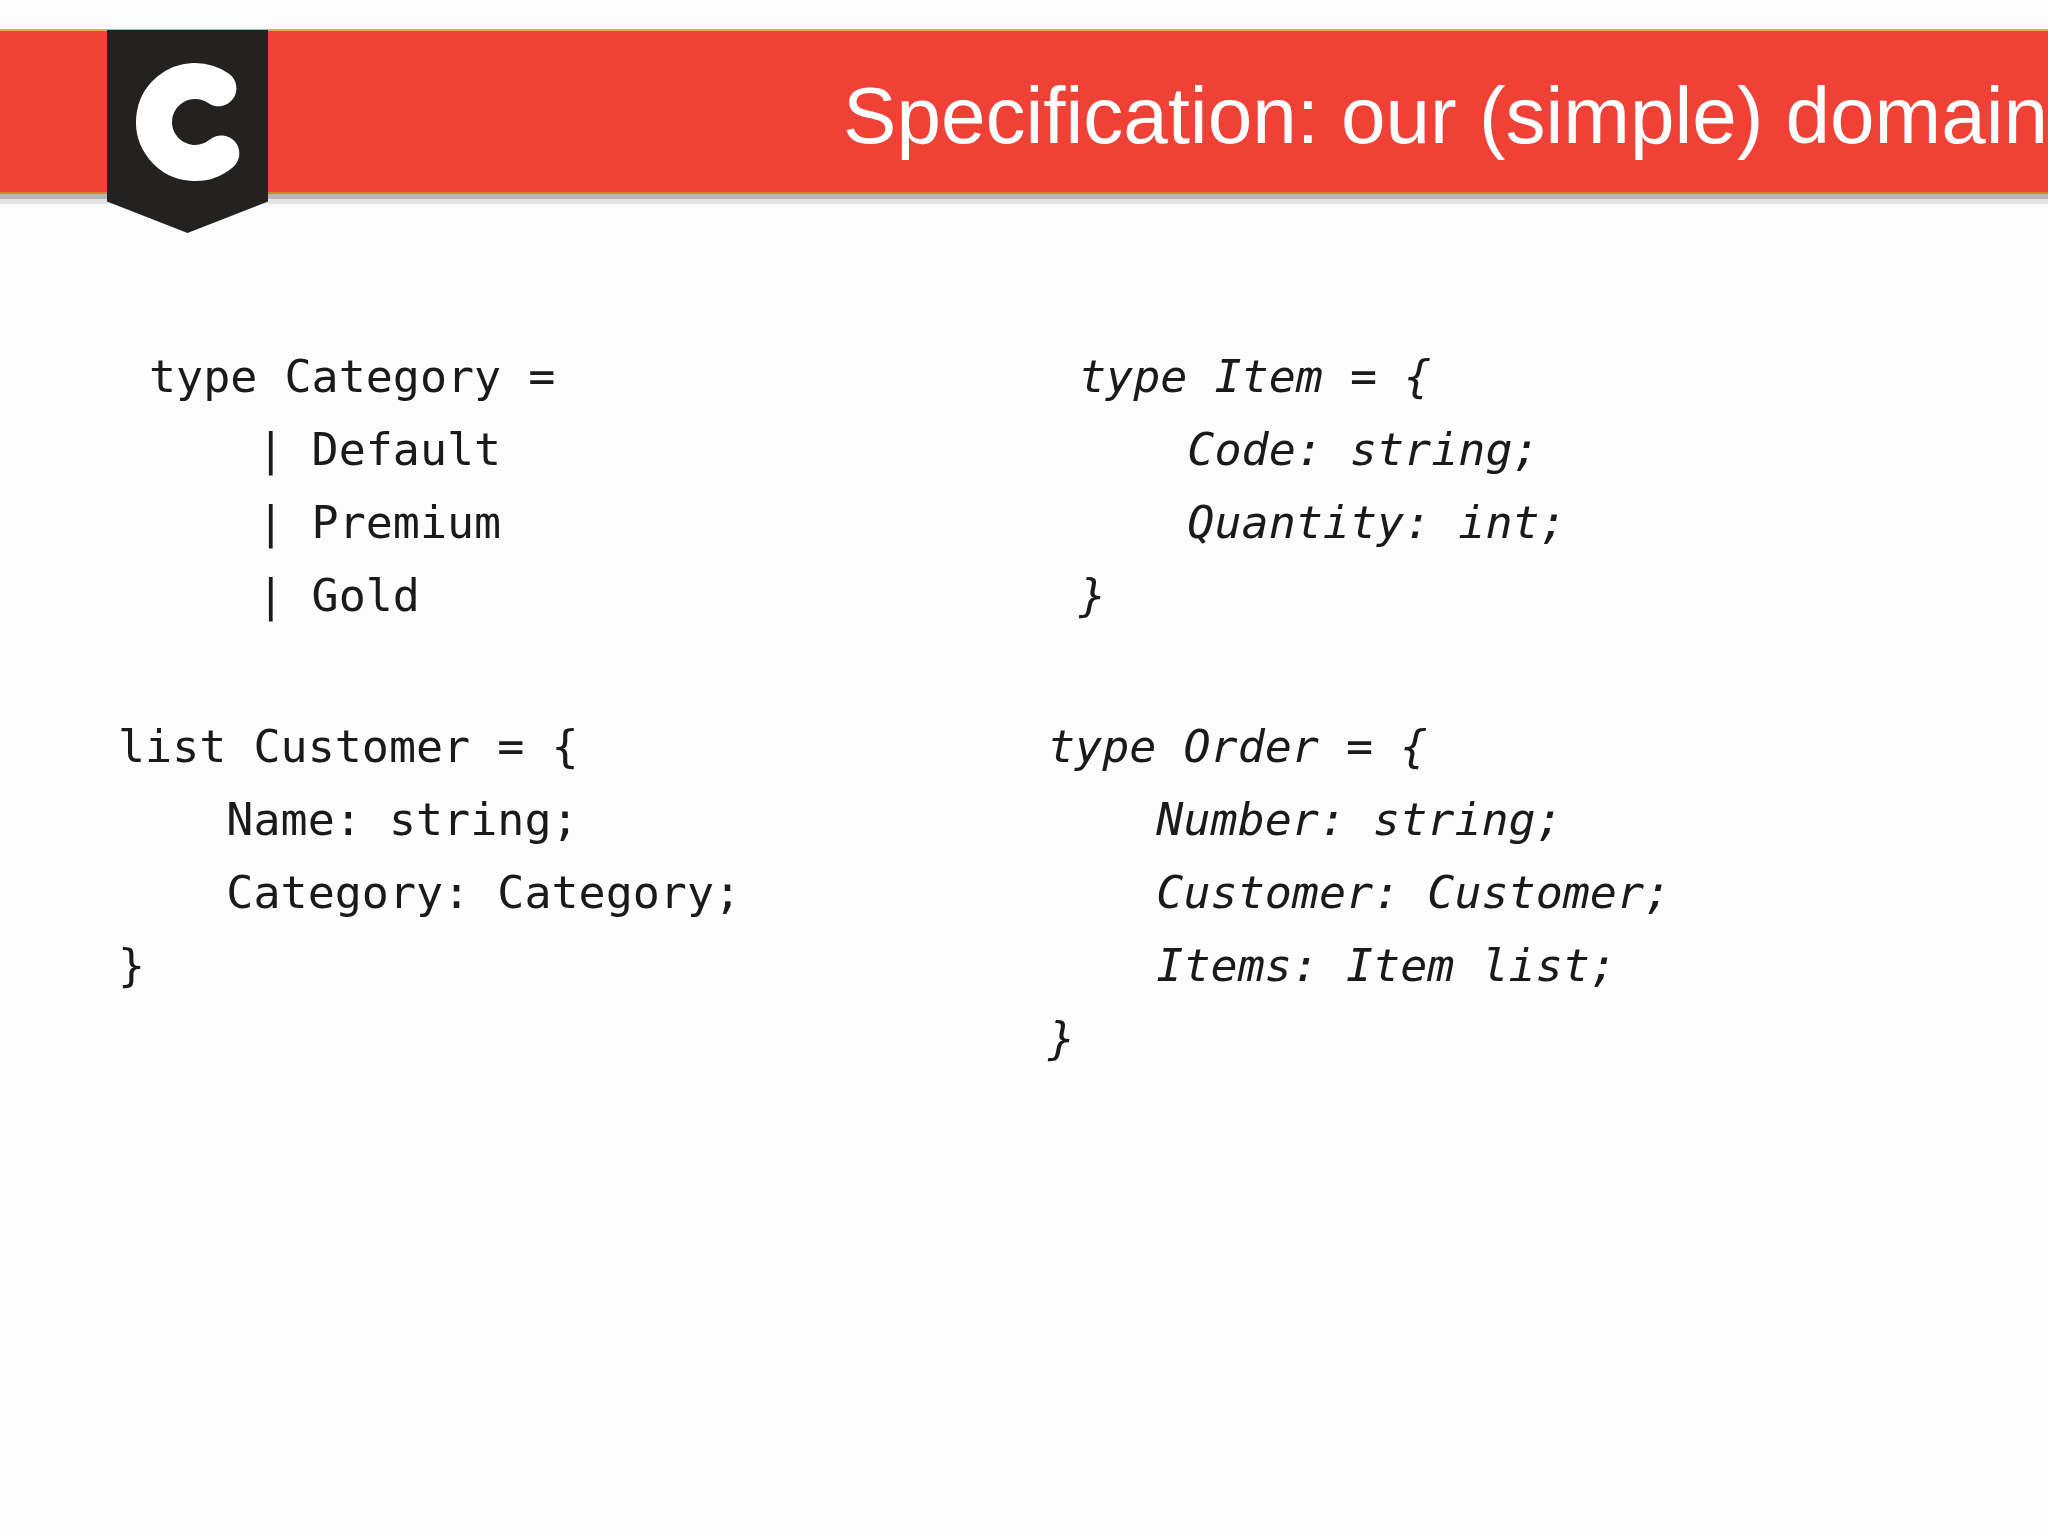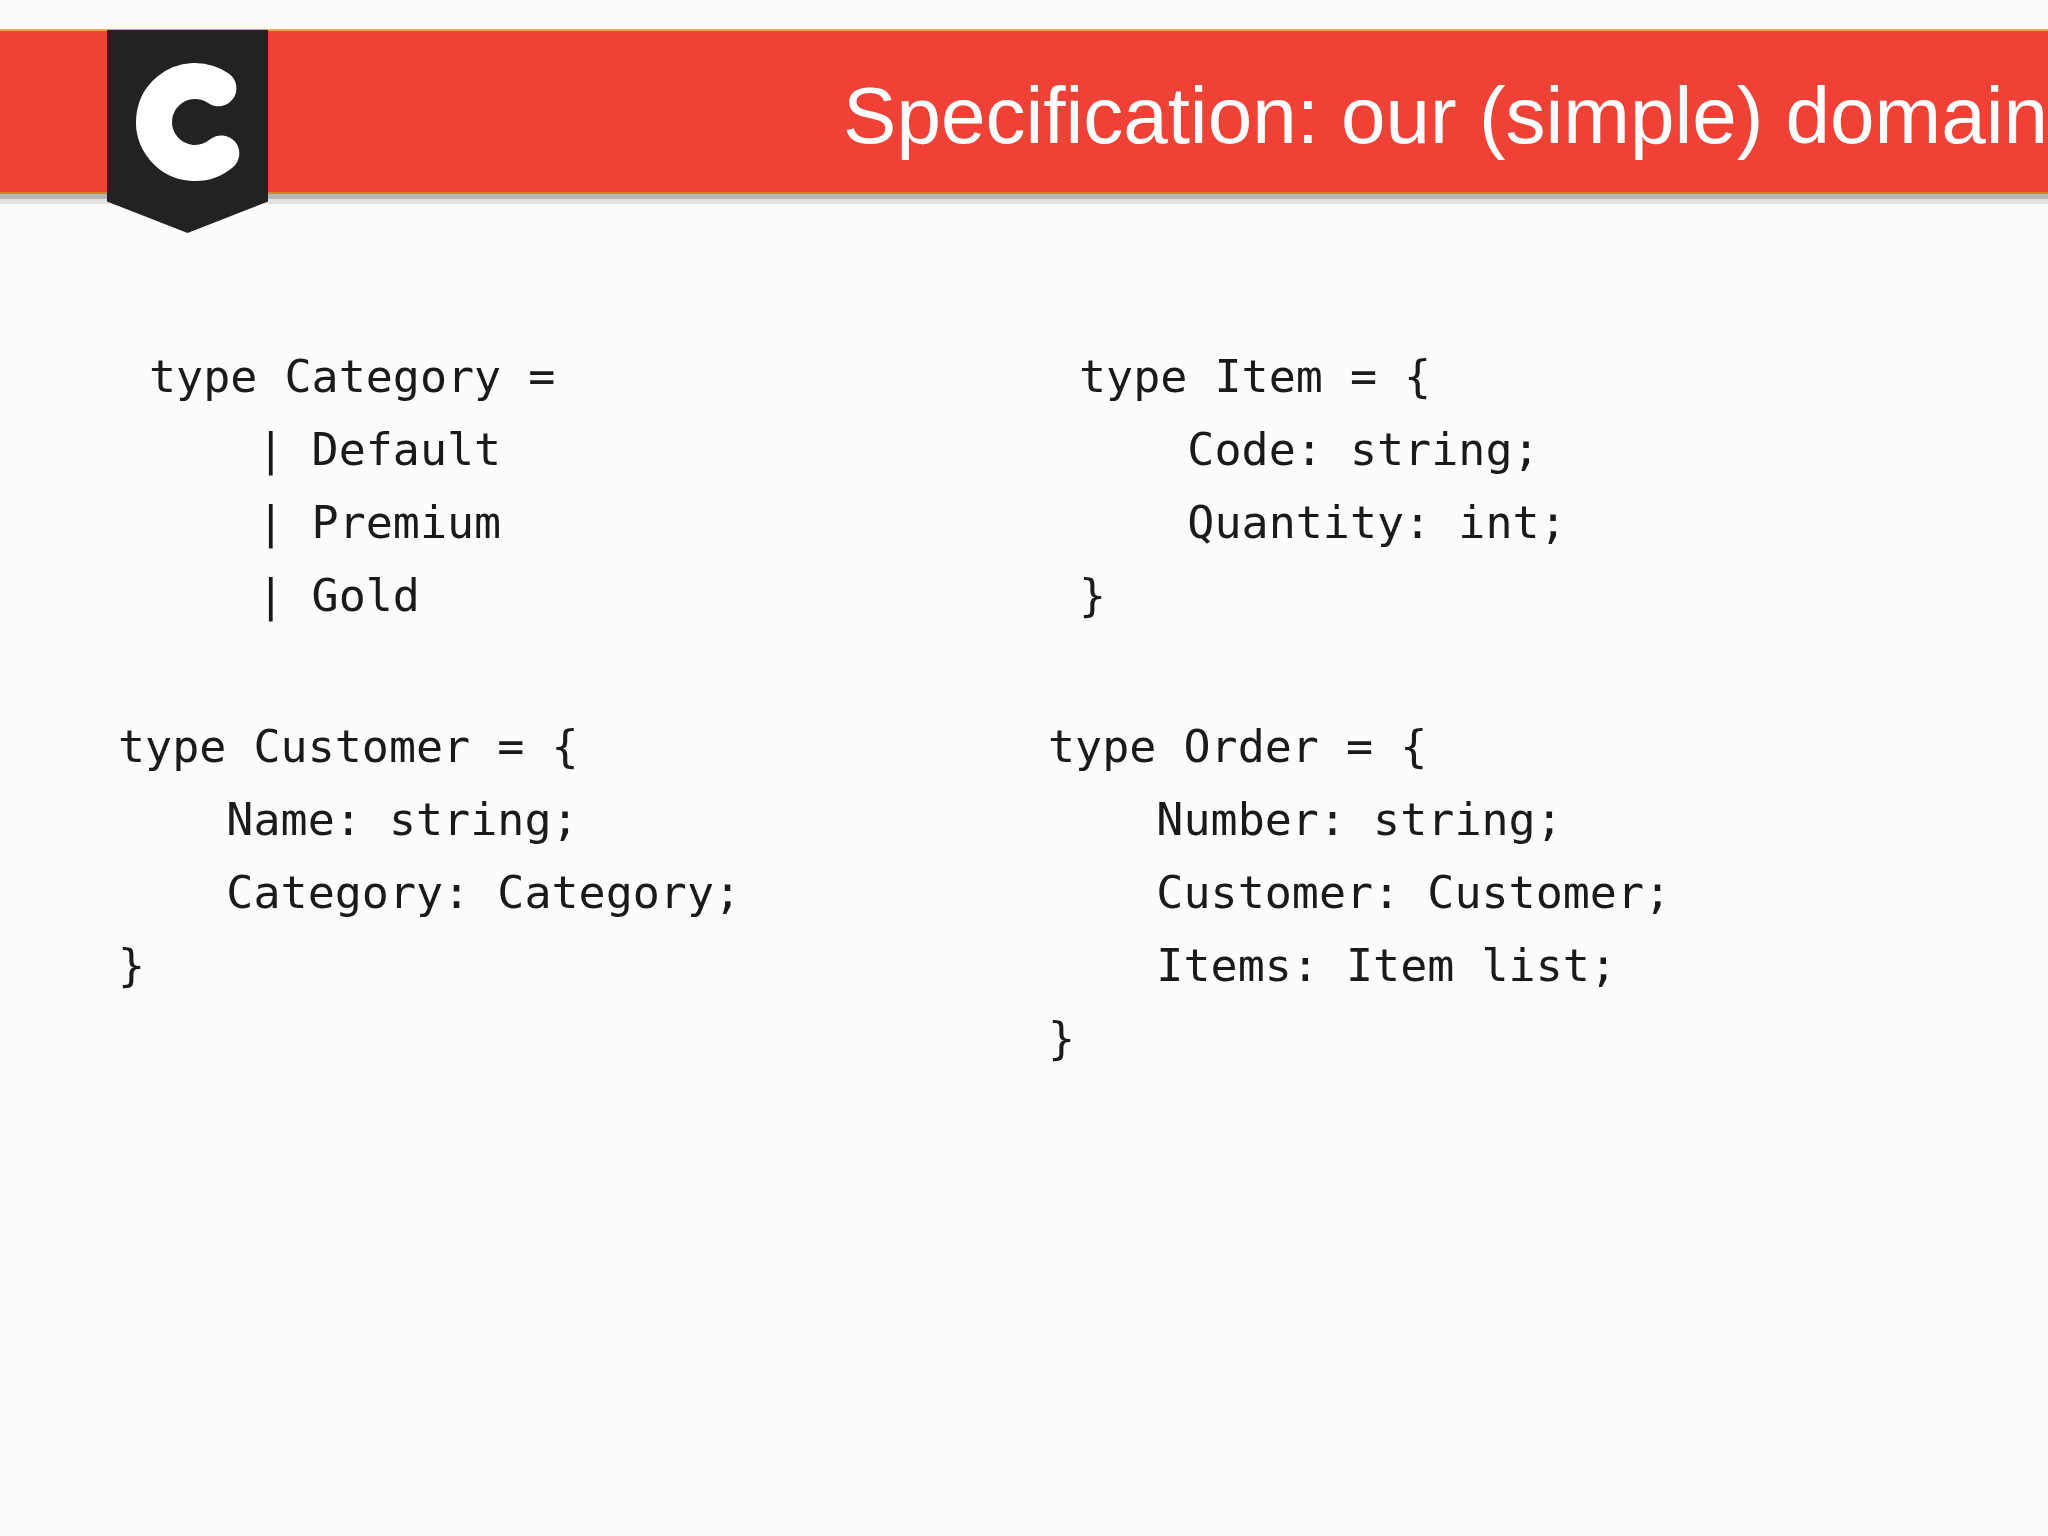--- a/index.html
+++ b/index.html
@@ -34,21 +34,21 @@
     clip-path: polygon(0 0, 100% 0, 100% 84.5%, 50% 100%, 0 84.5%);
     z-index: 5;
   }
   .code {
     position: absolute; margin: 0; white-space: pre;
     font-family: "DejaVu Sans Mono", "Liberation Mono", monospace;
     font-size: 45px; line-height: 73px; font-weight: 400;
     color: var(--code_color, #1A1A1A);
   }
   .col-left  { left: 118px; }
-  .col-right { left: 1048px; }
+  .col-right { left: 1048px; font-style: italic; }
   .row-top    { top: 340px; margin-left: 31px; }
   .row-bottom { top: 710px; }
 </style>
 </head>
 <body>
 
 <div class="slide">
 
   <div class="banner"></div>
 
@@ -60,21 +60,21 @@
     <svg width="161" height="203" viewBox="0 0 161 203" aria-hidden="true">
       <circle cx="88" cy="92" r="41" fill="none" stroke="#FFFFFF" stroke-width="36" stroke-linecap="round" stroke-dasharray="182 75.6" transform="rotate(50 88 92)"></circle>
     </svg>
   </div>
 
   <pre class="code col-left row-top">type Category =
     | Default
     | Premium
     | Gold</pre>
 
-  <pre class="code col-left row-bottom">type Customer = {
+  <pre class="code col-left row-bottom">list Customer = {
     Name: string;
     Category: Category;
 }</pre>
 
   <pre class="code col-right row-top">type Item = {
     Code: string;
     Quantity: int;
 }</pre>
 
   <pre class="code col-right row-bottom">type Order = {

